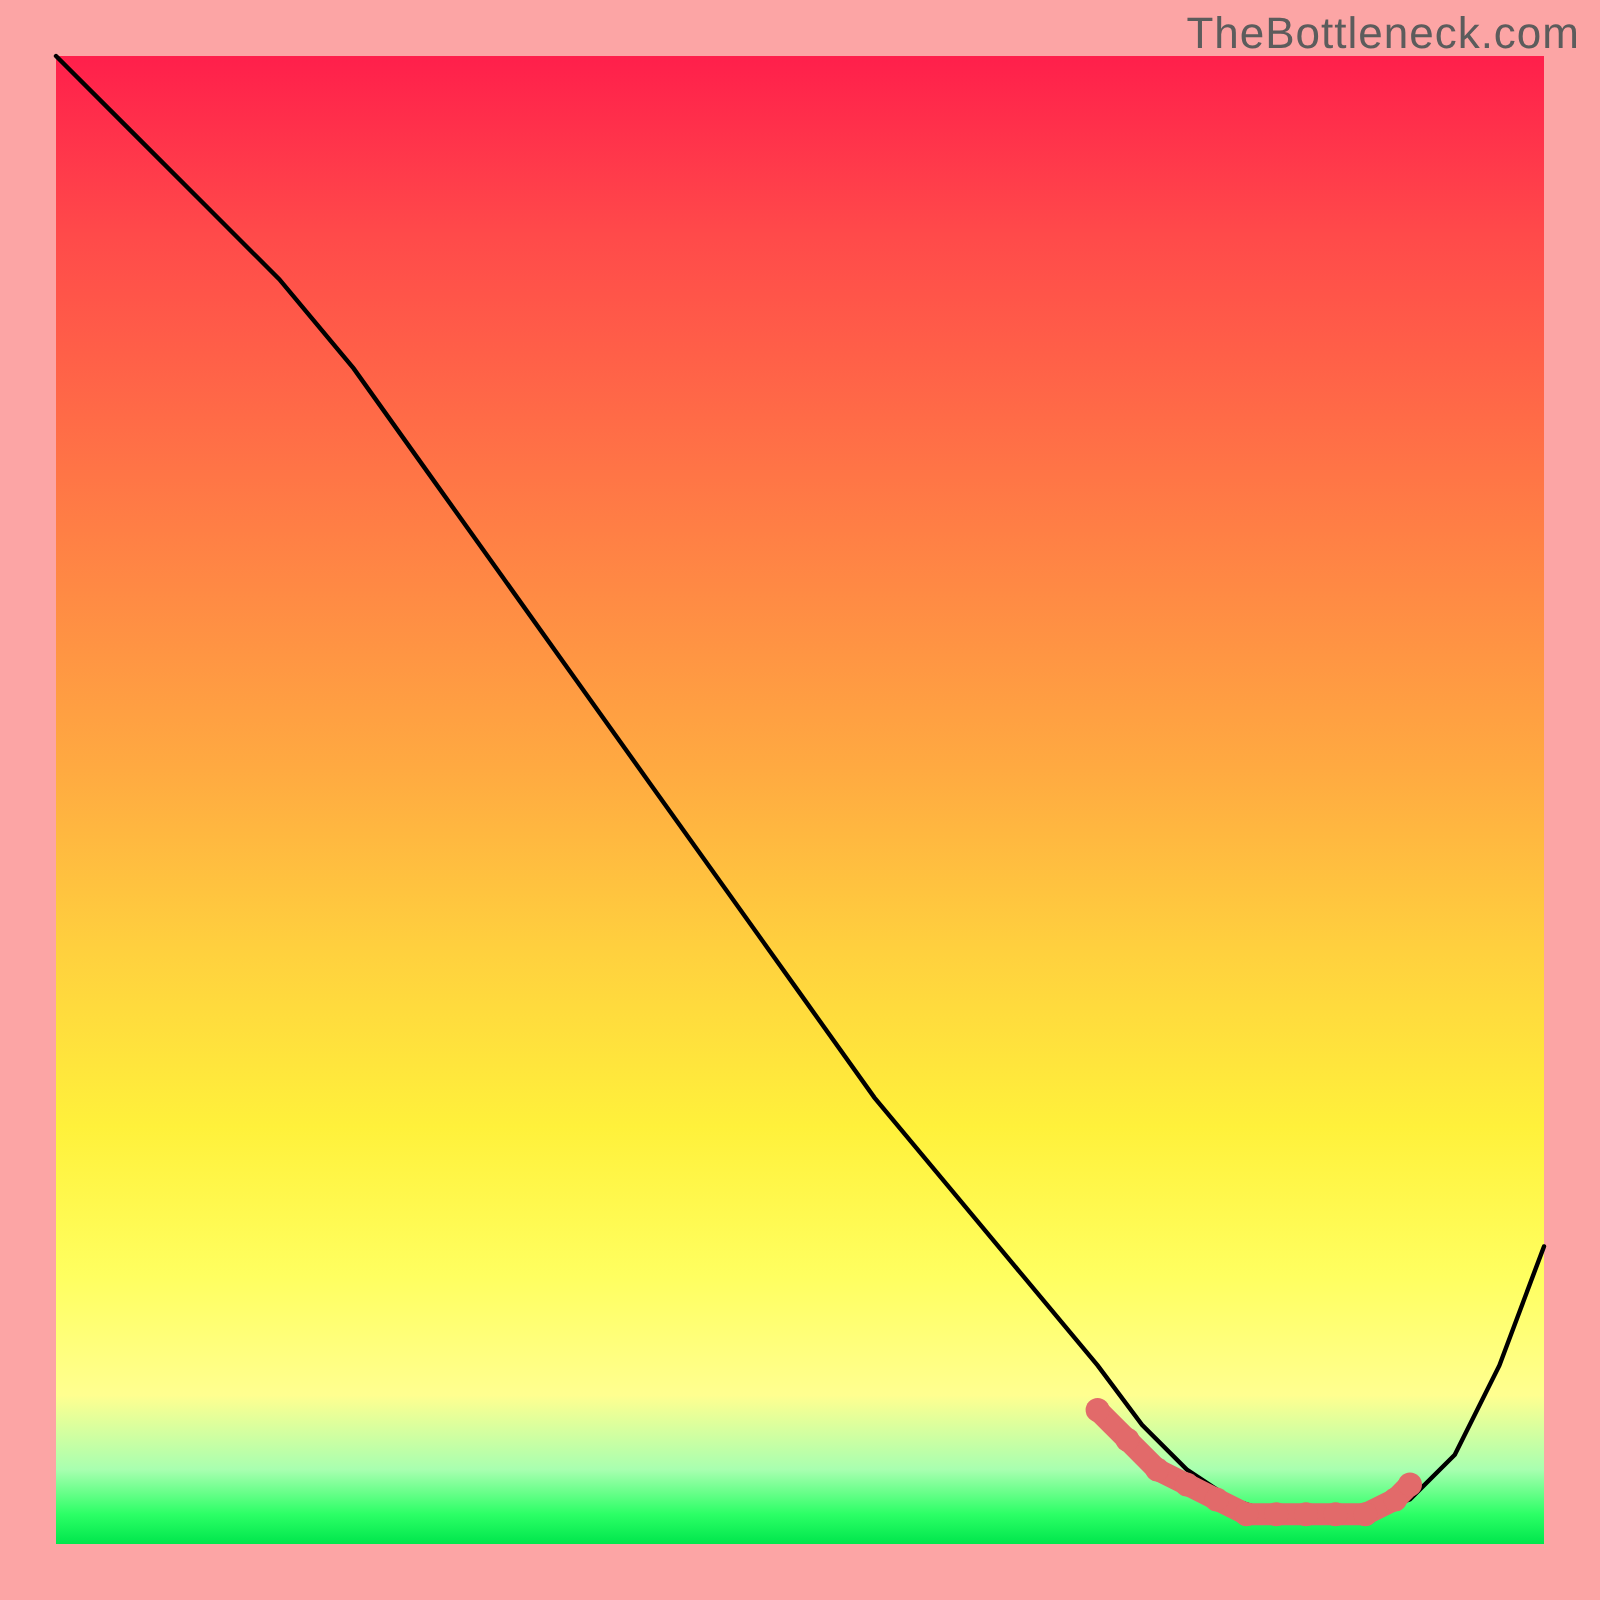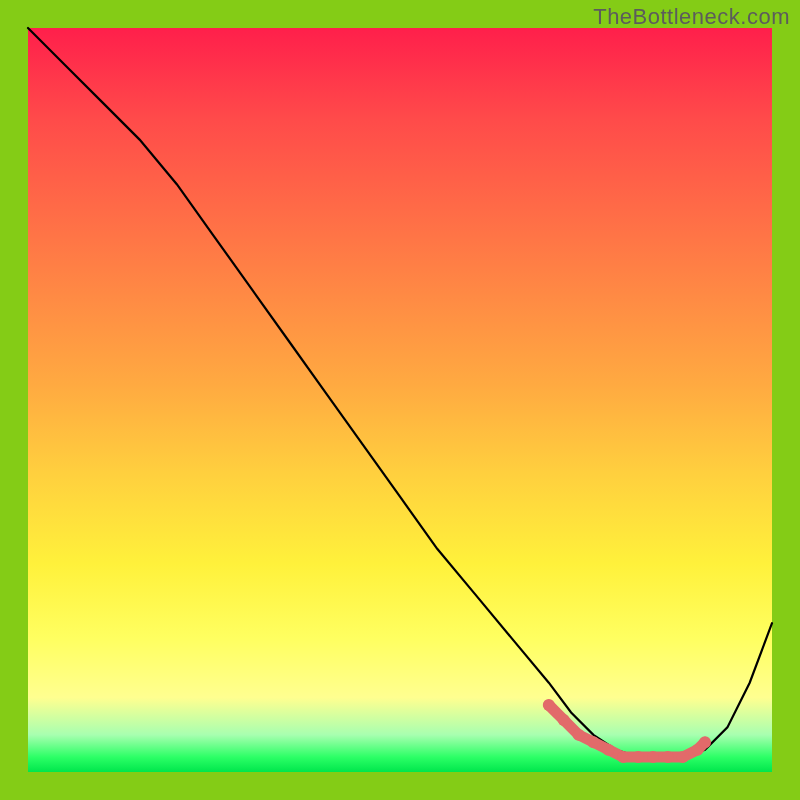--- a/index.html
+++ b/index.html
@@ -8,21 +8,21 @@
     width: 800px;
     height: 800px;
     background: #000;
     font-family: Arial, Helvetica, sans-serif;
     overflow: hidden;
   }
   .frame {
     position: relative;
     width: 800px;
     height: 800px;
-    background: #84cc16;
+    background: #fca5a5;
   }
   .watermark {
     position: absolute;
     top: 4px;
     right: 10px;
     color: #5c5c5c;
     font-size: 22px;
     font-weight: 500;
     letter-spacing: 0.5px;
     z-index: 10;

